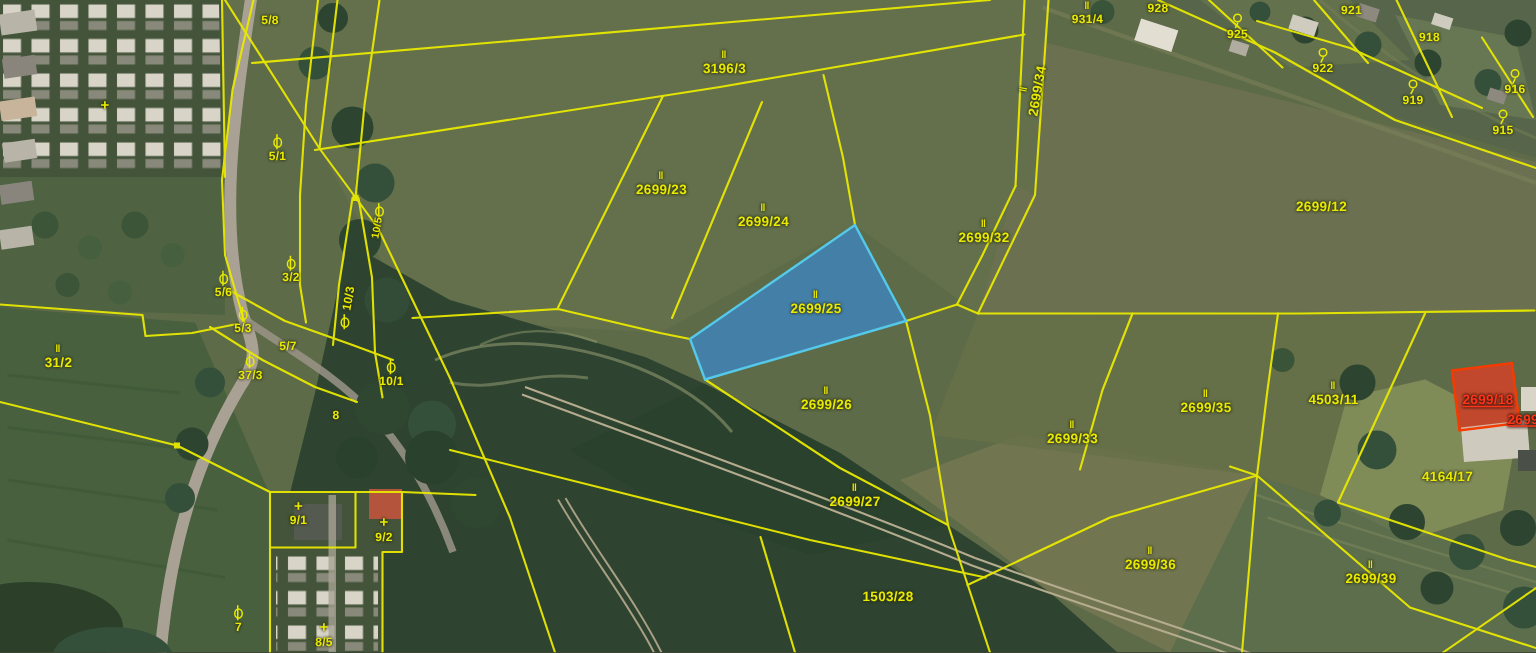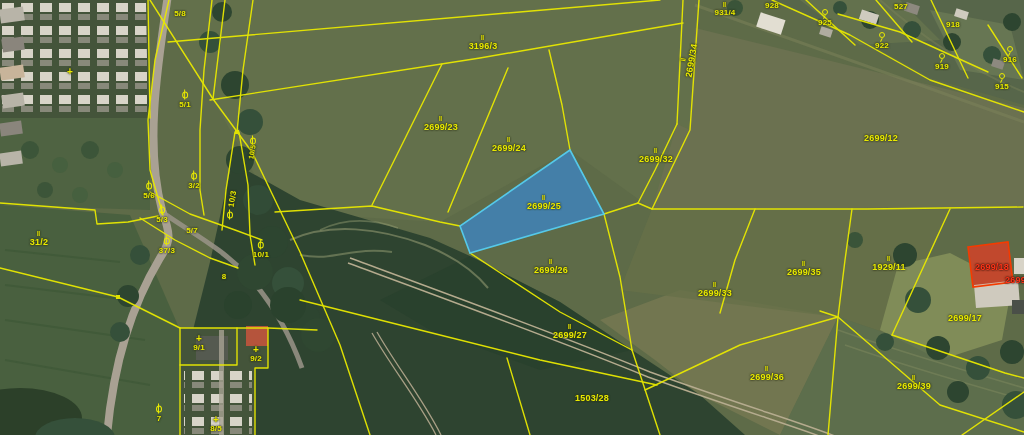--- a/index.html
+++ b/index.html
@@ -4,21 +4,21 @@
 <style>
   html,body{margin:0;padding:0;background:#222;}
   #map{position:relative;width:1024px;height:435px;overflow:hidden;background:#5c684a;
        font-family:"Liberation Sans",sans-serif;}
   #map svg{position:absolute;left:0;top:0;}
   
   .lab{position:absolute;transform:translate(-50%,-50%);display:flex;flex-direction:column;
        align-items:center;line-height:1;color:#e9ea00;font-weight:bold;font-size:9px;
        letter-spacing:.2px;text-shadow:0 0 2px #2a2f12,0 0 2px #2a2f12;white-space:nowrap;
        pointer-events:none;z-index:5;}
-  .lab.red{color:#ff3418;text-shadow:0 0 2px #30110a,0 0 2px #30110a;}
+  .lab.red{color:#ff3418;text-shadow:0 0 2px #30110a,0 0 2px #30110a;text-decoration:underline;}
   .lab.sm{font-size:8px;}
   .lab.tiny{font-size:7px;}
   .lab.rot{transform:translate(-50%,-50%) rotate(-80deg);}
   
   .sg{font-size:7px;font-weight:bold;letter-spacing:1px;margin-bottom:1px;}
   
   .st{position:relative;width:8px;height:10px;margin-bottom:1px;display:block;}
   .st::before{content:"";position:absolute;left:1px;top:2px;width:4px;height:5px;
               border:1px solid #e9ea00;border-radius:50%;}
   .st::after{content:"";position:absolute;left:3px;top:0;width:1.3px;height:10px;background:#e9ea00;}
@@ -271,27 +271,27 @@
 <div class="lab" style="left:767px;top:373px">
       <span class="sg">‖</span>
       <span>2699/36</span>
     </div>
 <div class="lab" style="left:914px;top:382px">
       <span class="sg">‖</span>
       <span>2699/39</span>
     </div>
 <div class="lab" style="left:889px;top:263px">
       <span class="sg">‖</span>
-      <span>1929/11</span>
+      <span>4503/11</span>
     </div>
 <div class="lab" style="left:881px;top:138px">
       <span>2699/12</span>
     </div>
 <div class="lab" style="left:965px;top:318px">
-      <span>2699/17</span>
+      <span>4164/17</span>
     </div>
 <div class="lab rot" style="left:688px;top:60px">
       <span class="sg">‖</span>
       <span>2699/34</span>
     </div>
 <div class="lab sm" style="left:725px;top:9px">
       <span class="sg">‖</span>
       <span>931/4</span>
     </div>
 <div class="lab" style="left:39px;top:238px">
@@ -299,21 +299,21 @@
       <span>31/2</span>
     </div>
 <div class="lab red" style="left:992px;top:267px">
       <span>2699/18</span>
     </div>
 <div class="lab red" style="left:1022px;top:280px">
       <span>2699/16</span>
     </div>
 
 <div class="lab sm" style="left:901px;top:7px">
-      <span>527</span>
+      <span>921</span>
     </div>
 <div class="lab sm" style="left:953px;top:25px">
       <span>918</span>
     </div>
 <div class="lab sm" style="left:882px;top:41px">
       <span class="sgd"></span>
       <span>922</span>
     </div>
 <div class="lab sm" style="left:942px;top:62px">
       <span class="sgd"></span>

